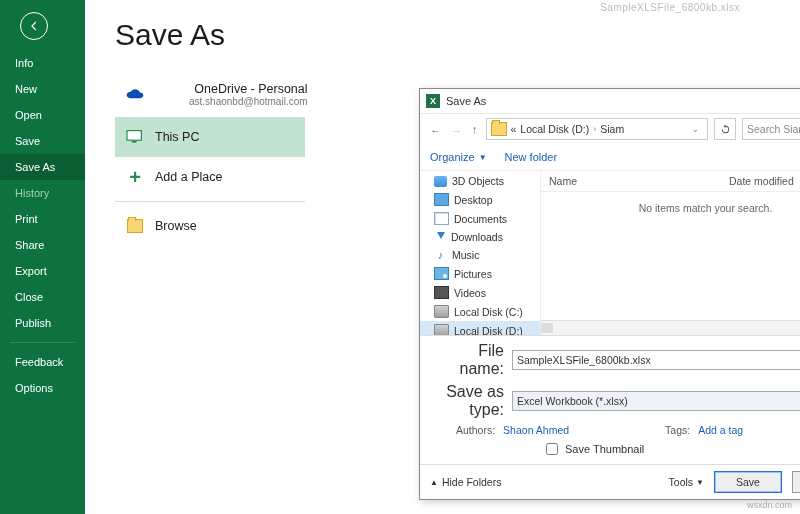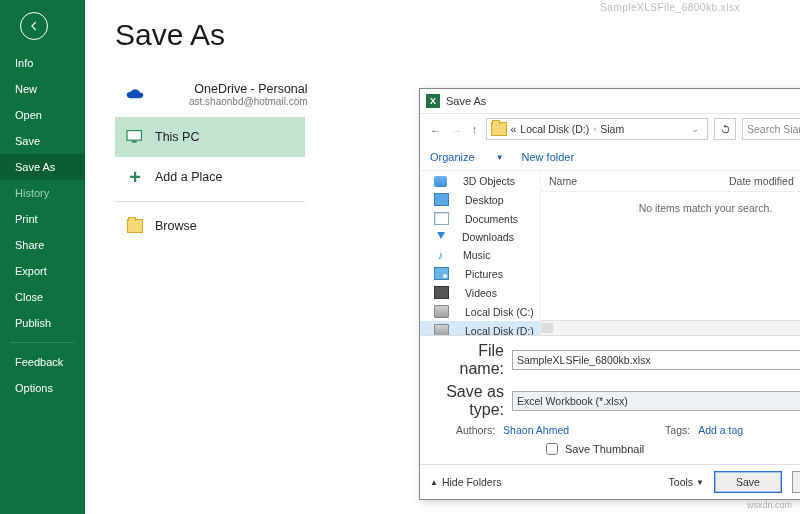--- a/index.html
+++ b/index.html
@@ -31,25 +31,25 @@
   .nav-btn { color:#666; cursor:pointer; padding:2px; }
   .nav-btn.dis { color:#ccc; }
   .crumb { flex:1; height:20px; border:1px solid #ccc; display:flex; align-items:center; padding:0 4px; gap:4px; font-size:10.5px; color:#333; }
   .fold-ico { width:14px; height:12px; background:#f7d774; border:1px solid #d6a828; position:relative; }
   .fold-ico::before { content:''; position:absolute; top:-3px; left:0; width:6px; height:3px; background:#f7d774; border:1px solid #d6a828; border-bottom:none; }
   .crumb-sep { color:#888; font-size:9px; }
   .crumb-drop { margin-left:auto; color:#888; font-size:9px; padding:0 4px; }
   .refresh { width:20px; height:20px; border:1px solid #ccc; display:flex; align-items:center; justify-content:center; cursor:pointer; color:#555; }
   .search { width:110px; height:20px; border:1px solid #ccc; padding:0 4px; display:flex; align-items:center; color:#888; font-size:10.5px; gap:6px; }
   .toolbar { display:flex; align-items:center; height:26px; padding:0 10px; border-bottom:1px solid #eee; gap:18px; }
-  .tbl-link { color:#1a5fb4; cursor:pointer; display:flex; align-items:center; gap:21px; font-size:11px; }
+  .tbl-link { color:#1a5fb4; cursor:pointer; display:flex; align-items:center; gap:4px; font-size:11px; }
 
   .explorer { flex:1; display:flex; min-height:0; border-bottom:1px solid #ddd; }
   .tree { width:120px; border-right:1px solid #eee; overflow-y:auto; padding:1px 0; }
-  .tree-item { display:flex; align-items:center; padding:3px 4px 3px 14px; gap:16px; font-size:10.5px; cursor:pointer; white-space:nowrap; }
+  .tree-item { display:flex; align-items:center; padding:3px 4px 3px 14px; gap:5px; font-size:10.5px; cursor:pointer; white-space:nowrap; }
   .tree-item.sel { background:#d5e8f7; }
   .tree-item.net { padding-left:6px; }
   .tic { width:13px; height:11px; flex:none; }
   .ic-3d { background:linear-gradient(#6fb3f2,#3d8de0); border-radius:2px; }
   .ic-desktop { background:#5aa9e6; border:1px solid #3a7fb5; }
   .ic-doc { background:#fff; border:1px solid #8aa7c7; box-shadow:inset 1px 1px 0 #cfe0f4; }
   .ic-dl { width:12px; height:11px; position:relative; }
   .ic-dl::after { content:''; position:absolute; left:3px; top:0; width:0; height:0; border-left:4px solid transparent; border-right:4px solid transparent; border-top:7px solid #2e82d6; }
   .ic-music { color:#2e82d6; font-size:11px; display:flex; align-items:center; justify-content:center; }
   .ic-pic { background:#6ab4e8; border:1px solid #3a7fb5; position:relative; }

